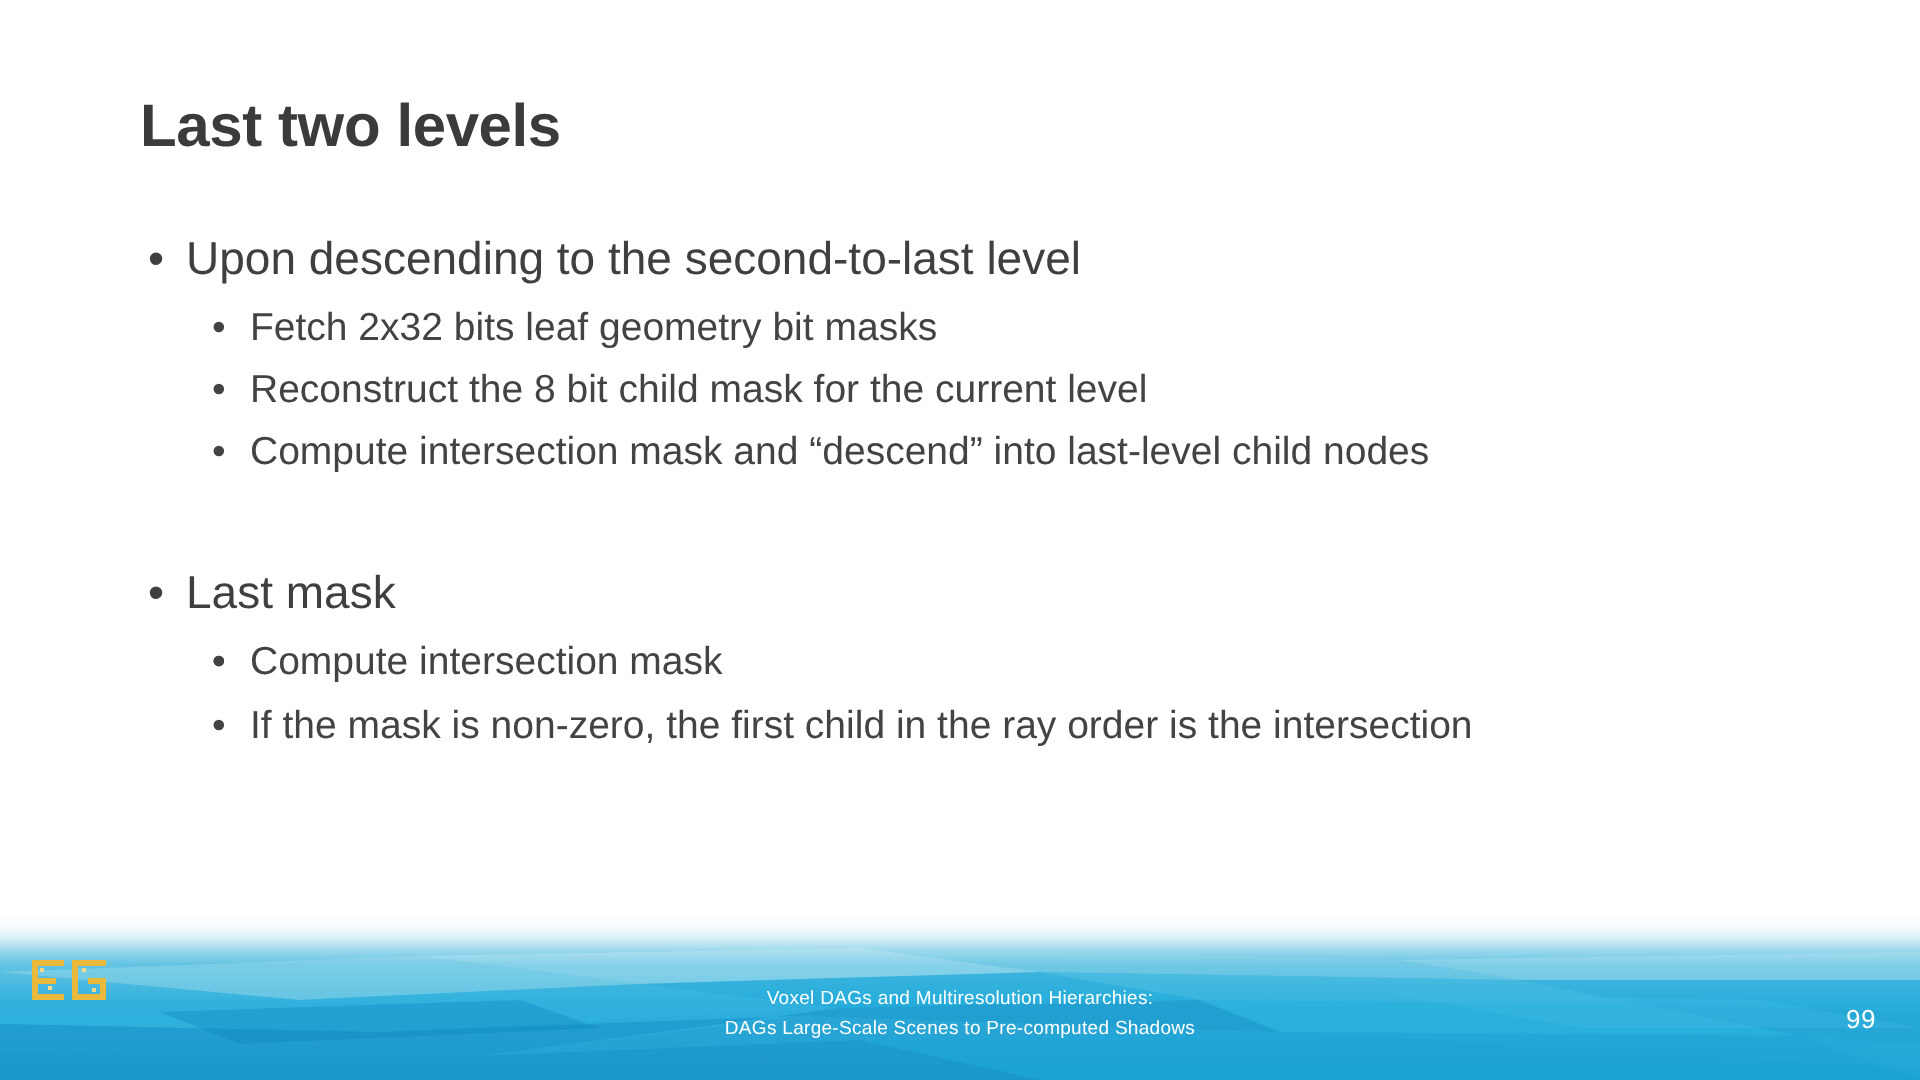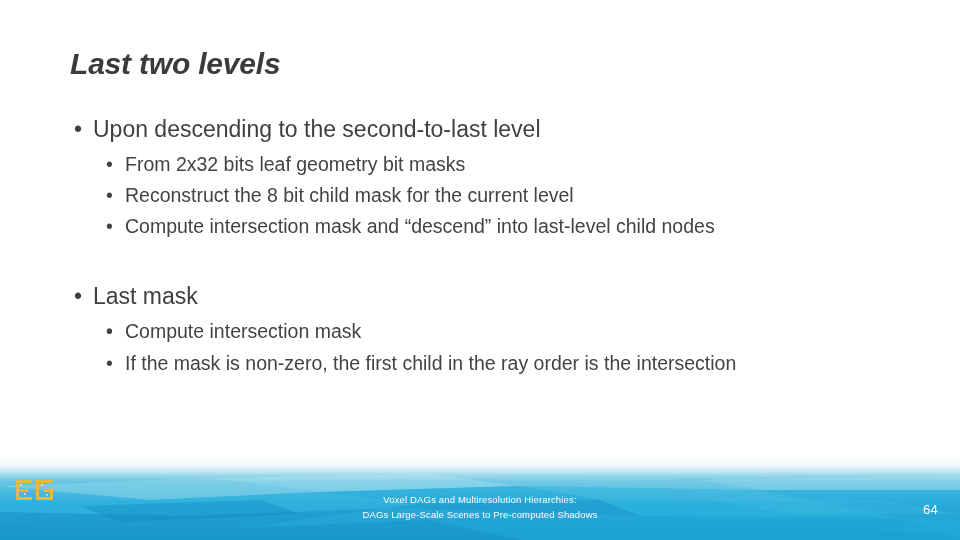--- a/index.html
+++ b/index.html
@@ -22,21 +22,20 @@
   .title {
     position: absolute;
     left: 70px;
     top: 46px;
     font-size: 30px;
     font-weight: bold;
     color: #3b3b3b;
     letter-spacing: -0.2px;
     line-height: 1.2;
     white-space: nowrap;
-    font-style: italic;
   }
 
   
   .content {
     position: absolute;
     left: 70px;
     top: 115px;
     width: 850px;
   }
   .block { margin-bottom: 0; }
@@ -143,21 +142,21 @@
   <div class="content">
 
     <div class="block">
       <div class="l1">
         <span class="dot">•</span>
         <span>Upon descending to the second-to-last level</span>
       </div>
       <div class="l2wrap">
         <div class="l2">
           <span class="dot">•</span>
-          <span>From 2x32 bits leaf geometry bit masks</span>
+          <span>Fetch 2x32 bits leaf geometry bit masks</span>
         </div>
         <div class="l2">
           <span class="dot">•</span>
           <span>Reconstruct the 8 bit child mask for the current level</span>
         </div>
         <div class="l2">
           <span class="dot">•</span>
           <span>Compute intersection mask and “descend” into last-level child nodes</span>
         </div>
       </div>
@@ -246,17 +245,17 @@
           <rect x="32" y="16" width="2" height="2"></rect>
         </g>
       </svg>
     </div>
 
     <div class="footer-text">
       <div>Voxel DAGs and Multiresolution Hierarchies:</div>
       <div>DAGs Large-Scale Scenes to Pre-computed Shadows</div>
     </div>
 
-    <div class="page-num">64</div>
+    <div class="page-num">99</div>
 
   </div>
 
 </div>
 
 </body></html>

